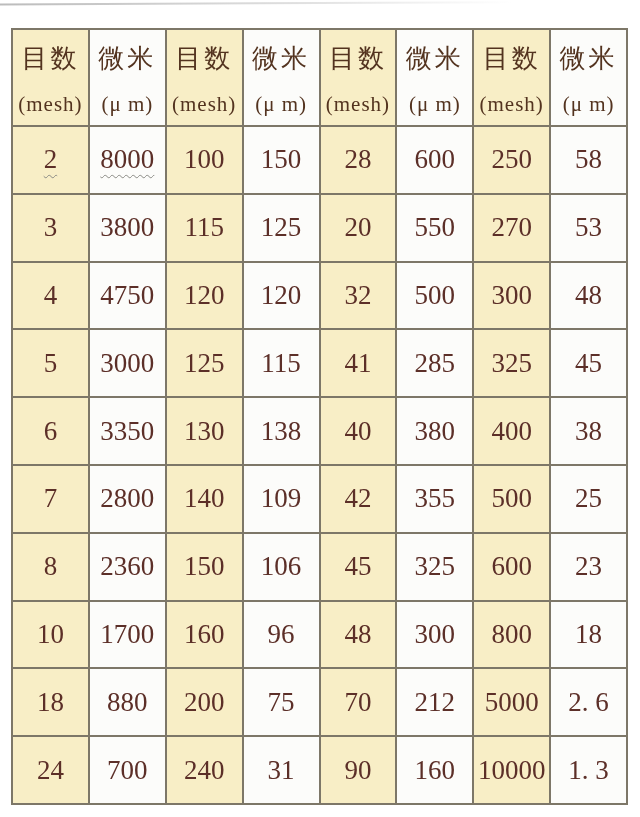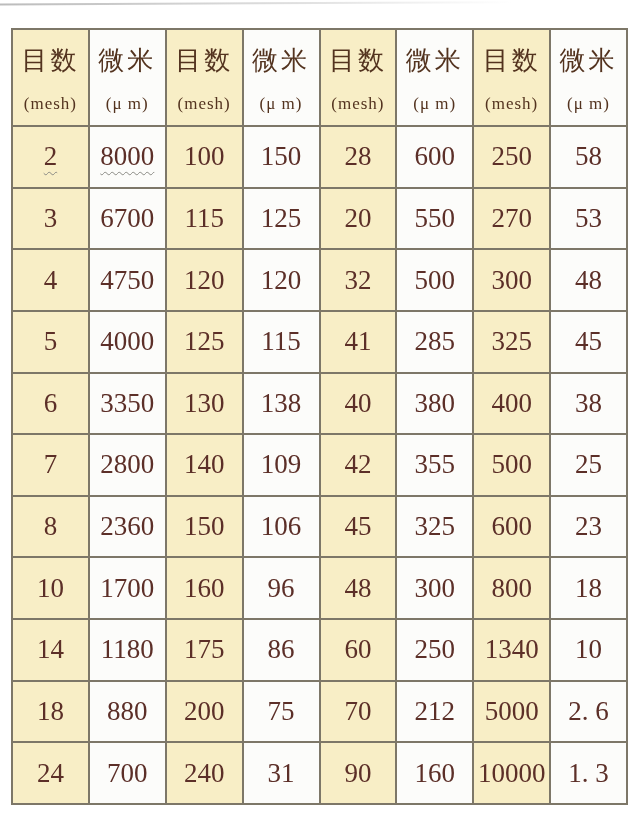--- a/index.html
+++ b/index.html
@@ -32,21 +32,21 @@
     border-collapse:collapse;table-layout:fixed;
     border:2px solid var(--border-outer);
   }
   th,td{
     border:2px solid var(--border-inner);
     text-align:center;vertical-align:middle;padding:0;
   }
   thead tr{height:97px;}
   th{font-weight:normal;color:var(--ink-head);}
   th .title{display:block;font-size:26px;margin-top:2px;letter-spacing:3px;}
-  th .subtitle{display:block;font-size:17px;margin-top:16px;letter-spacing:1px;}
+  th .subtitle{display:block;font-size:21px;margin-top:16px;letter-spacing:1px;}
   td{font-size:27px;color:var(--ink-num);}
   .mesh{background:var(--cream);}
   .micron{background:var(--paper);}
   .wavy{
     text-decoration-line:underline;
     text-decoration-style:wavy;
     text-decoration-color:var(--wavy);
     text-decoration-thickness:1px;
     text-underline-offset:6px;
   }
@@ -100,41 +100,41 @@
           <td class="micron wavy">8000</td>
           <td class="mesh">100</td>
           <td class="micron">150</td>
           <td class="mesh">28</td>
           <td class="micron">600</td>
           <td class="mesh">250</td>
           <td class="micron">58</td>
         </tr>
         <tr>
           <td class="mesh">3</td>
-          <td class="micron">6700</td>
+          <td class="micron">3800</td>
           <td class="mesh">115</td>
           <td class="micron">125</td>
           <td class="mesh">20</td>
           <td class="micron">550</td>
           <td class="mesh">270</td>
           <td class="micron">53</td>
         </tr>
         <tr>
           <td class="mesh">4</td>
           <td class="micron">4750</td>
           <td class="mesh">120</td>
           <td class="micron">120</td>
           <td class="mesh">32</td>
           <td class="micron">500</td>
           <td class="mesh">300</td>
           <td class="micron">48</td>
         </tr>
         <tr>
           <td class="mesh">5</td>
-          <td class="micron">4000</td>
+          <td class="micron">3000</td>
           <td class="mesh">125</td>
           <td class="micron">115</td>
           <td class="mesh">41</td>
           <td class="micron">285</td>
           <td class="mesh">325</td>
           <td class="micron">45</td>
         </tr>
         <tr>
           <td class="mesh">6</td>
           <td class="micron">3350</td>
@@ -169,30 +169,20 @@
           <td class="mesh">10</td>
           <td class="micron">1700</td>
           <td class="mesh">160</td>
           <td class="micron">96</td>
           <td class="mesh">48</td>
           <td class="micron">300</td>
           <td class="mesh">800</td>
           <td class="micron">18</td>
         </tr>
         <tr>
-          <td class="mesh">14</td>
-          <td class="micron">1180</td>
-          <td class="mesh">175</td>
-          <td class="micron">86</td>
-          <td class="mesh">60</td>
-          <td class="micron">250</td>
-          <td class="mesh">1340</td>
-          <td class="micron">10</td>
-        </tr>
-        <tr>
           <td class="mesh">18</td>
           <td class="micron">880</td>
           <td class="mesh">200</td>
           <td class="micron">75</td>
           <td class="mesh">70</td>
           <td class="micron">212</td>
           <td class="mesh">5000</td>
           <td class="micron">2. 6</td>
         </tr>
         <tr>

